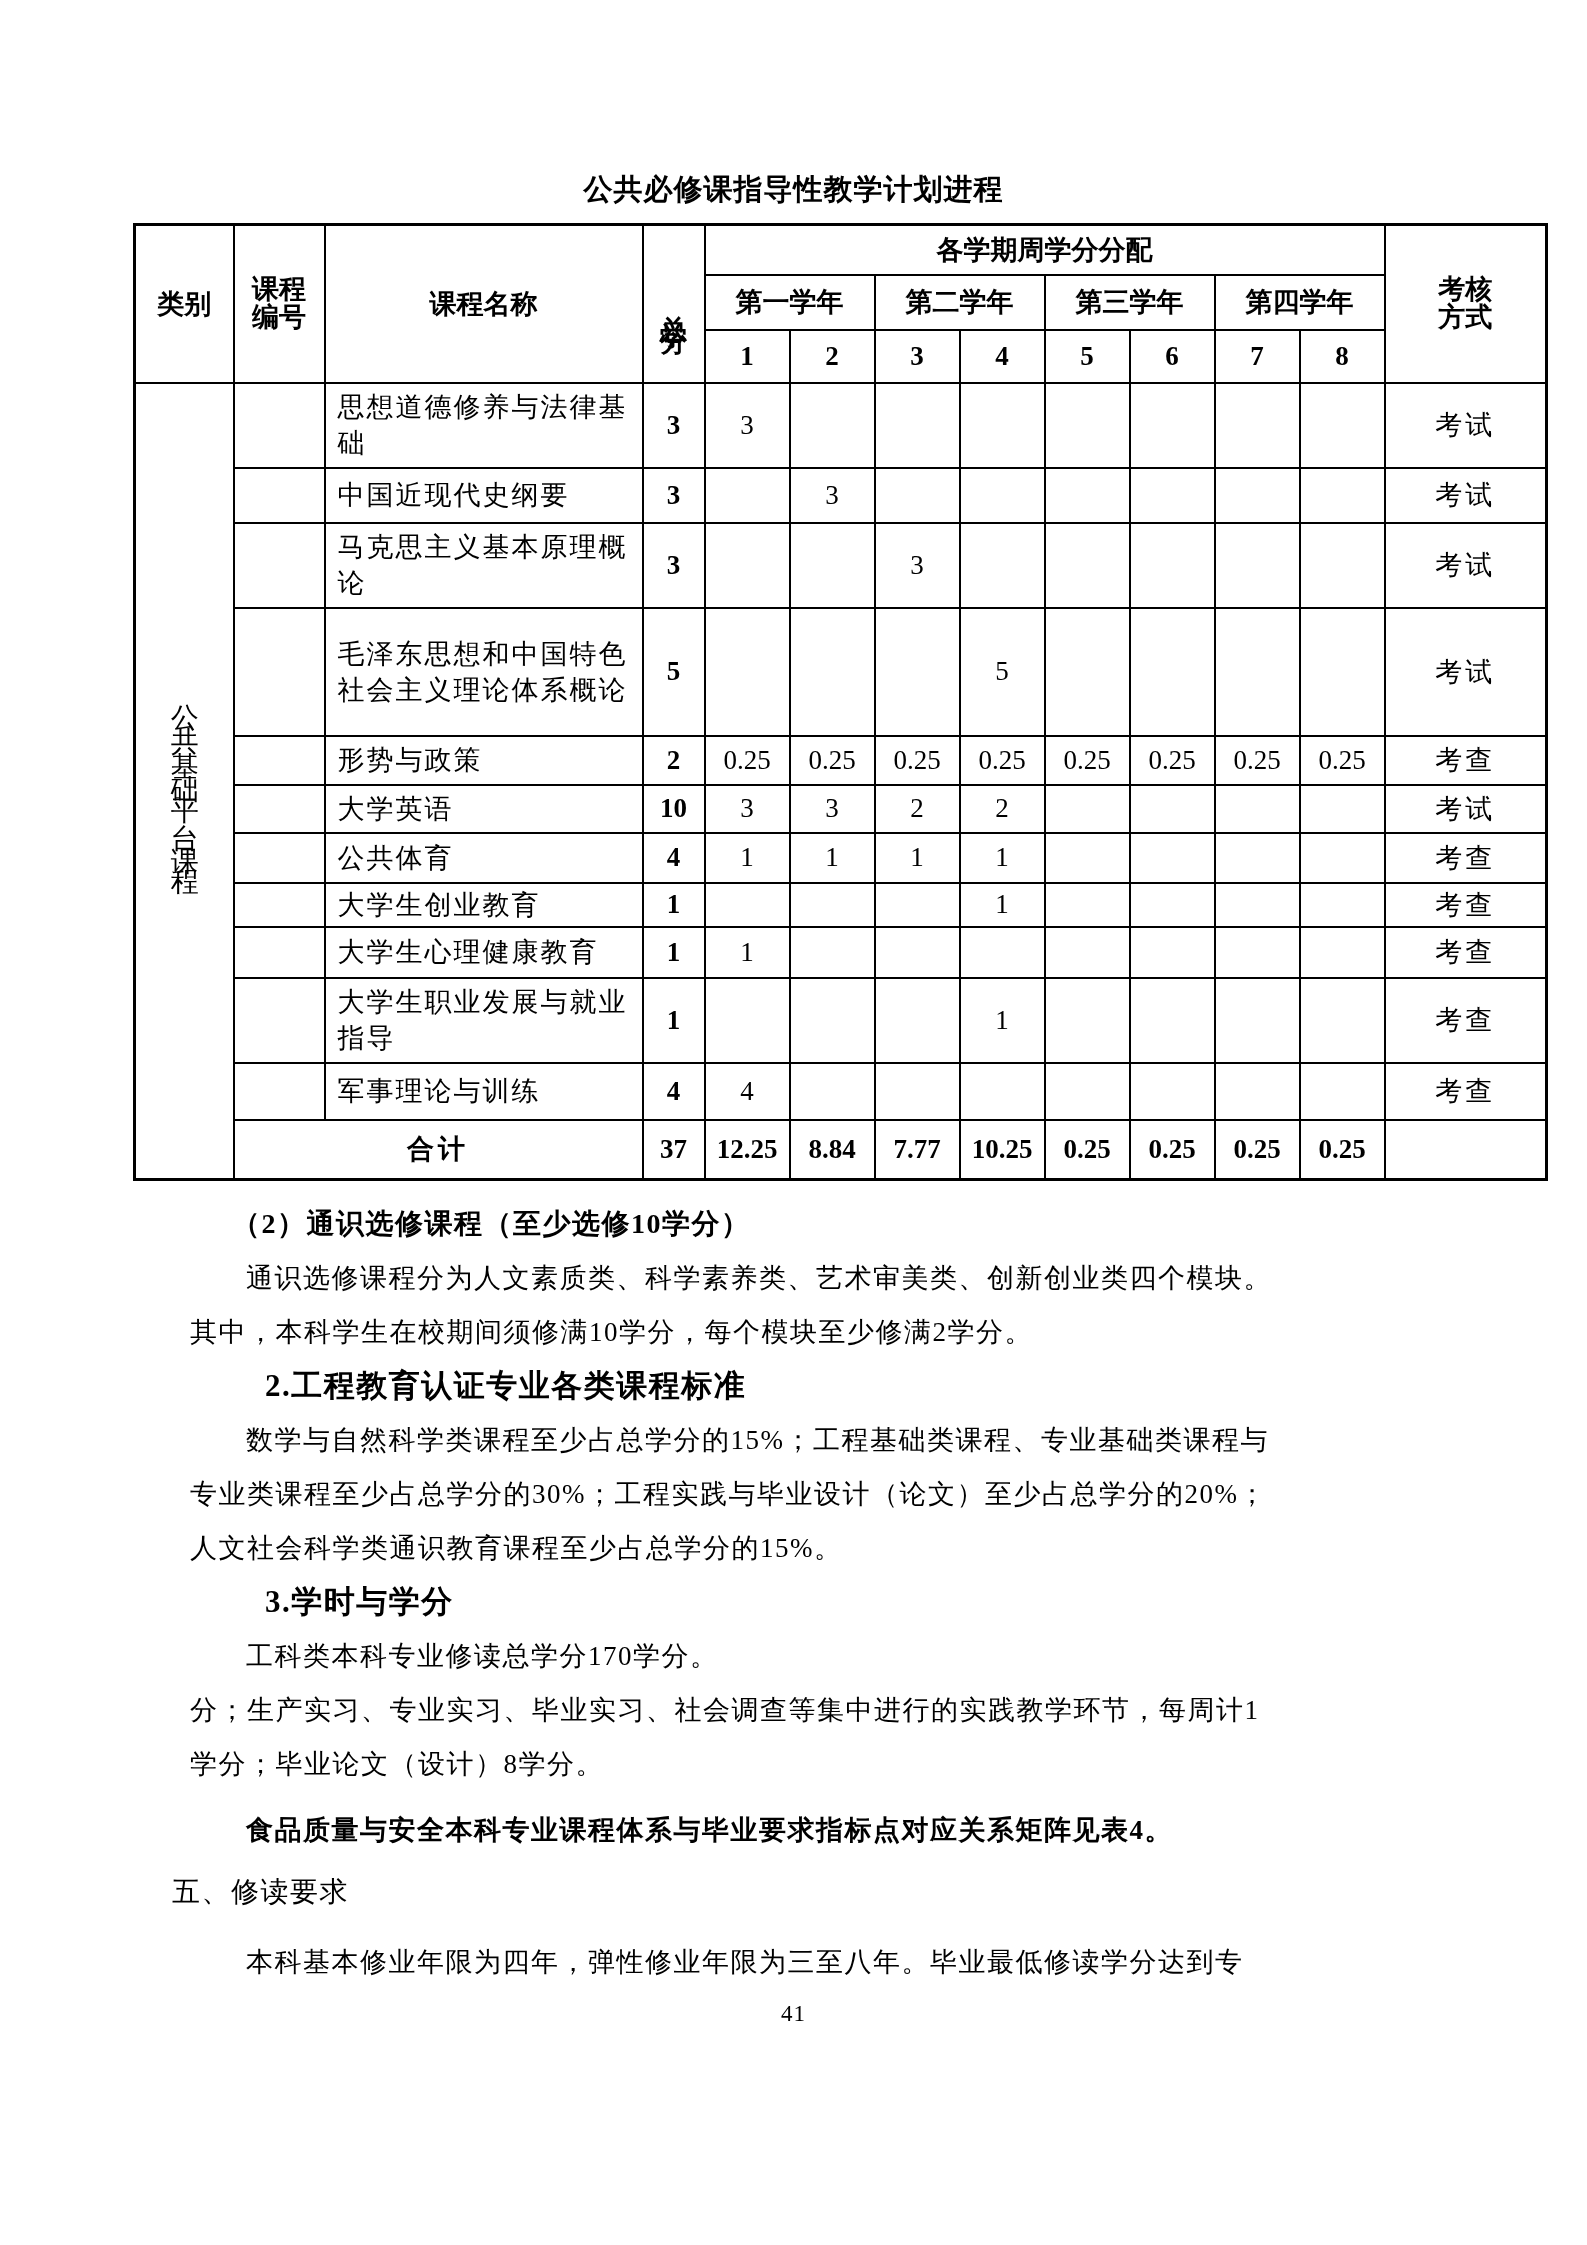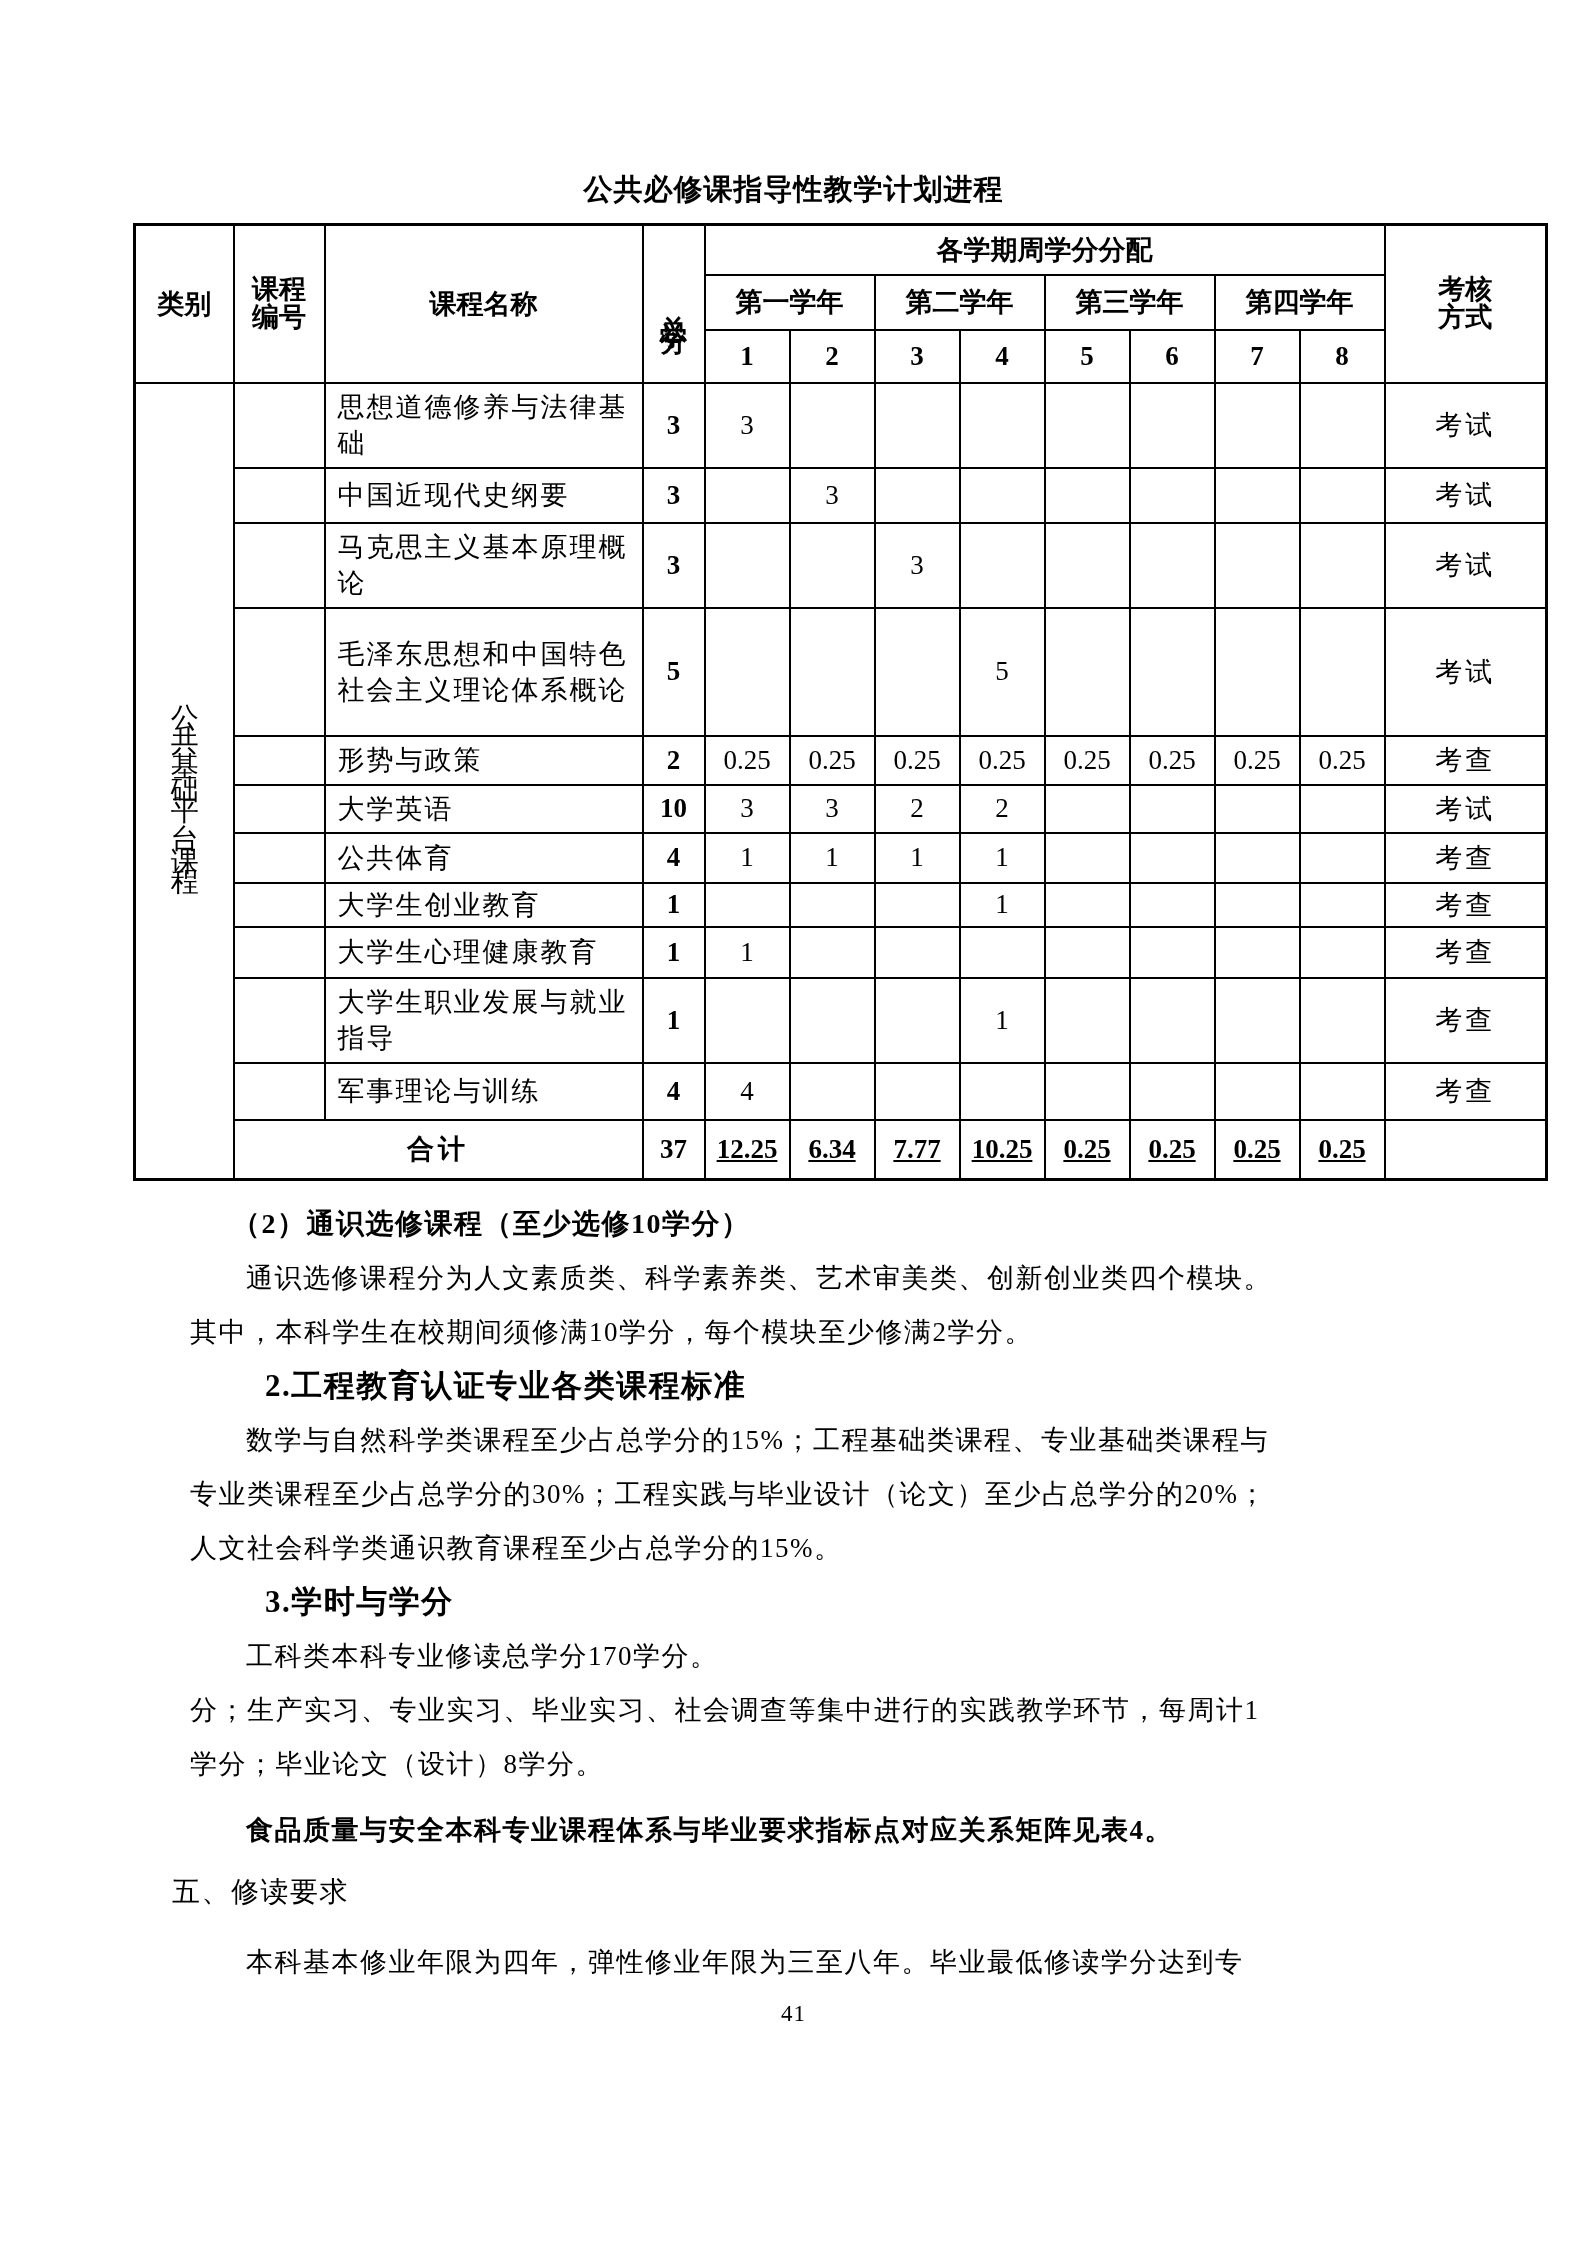--- a/index.html
+++ b/index.html
@@ -22,21 +22,21 @@
     border:2px solid #000; padding:0;
     text-align:center; vertical-align:middle;
     font-size:27px; overflow:hidden;
   }
   table.sched th { font-weight:700; }
   .narrow { display:inline-block; width:60px; line-height:28px; }
   .name-cell { text-align:left !important; padding-left:12px !important; line-height:36px; letter-spacing:2px; }
   .total-cell { font-weight:700; font-size:28px; }
   .assess-cell { letter-spacing:3px; }
   .sum-label { font-weight:700; font-size:28px; letter-spacing:4px; }
-  .sum-sem { font-weight:700; font-size:21px;text-decoration:underline; }
+  .sum-sem { font-weight:700; font-size:21px; }
   .sum-row td { border-top:3px solid #000; }
   .vtext {
     display:inline-block;
     writing-mode:vertical-rl; text-orientation:upright;
   }
   .cat-vtext { letter-spacing:24px; font-size:28px; }
   .totalh-vtext { letter-spacing:6px; font-size:27px; }
   .content { margin:16px 0 0 130px; width:1327px; }
   .content p {
     margin:0; padding-left:60px;
@@ -253,21 +253,21 @@
         <td></td>
         <td></td>
         <td></td>
         <td></td>
         <td class="assess-cell">考查</td>
       </tr>
       <tr class="sum-row" style="height:60px">
         <td colspan="2" class="sum-label">合计</td>
         <td class="total-cell">37</td>
         <td class="sum-sem">12.25</td>
-        <td class="sum-sem">6.34</td>
+        <td class="sum-sem">8.84</td>
         <td class="sum-sem">7.77</td>
         <td class="sum-sem">10.25</td>
         <td class="sum-sem">0.25</td>
         <td class="sum-sem">0.25</td>
         <td class="sum-sem">0.25</td>
         <td class="sum-sem">0.25</td>
         <td class="assess-cell"></td>
       </tr>
     </tbody>
   </table>

